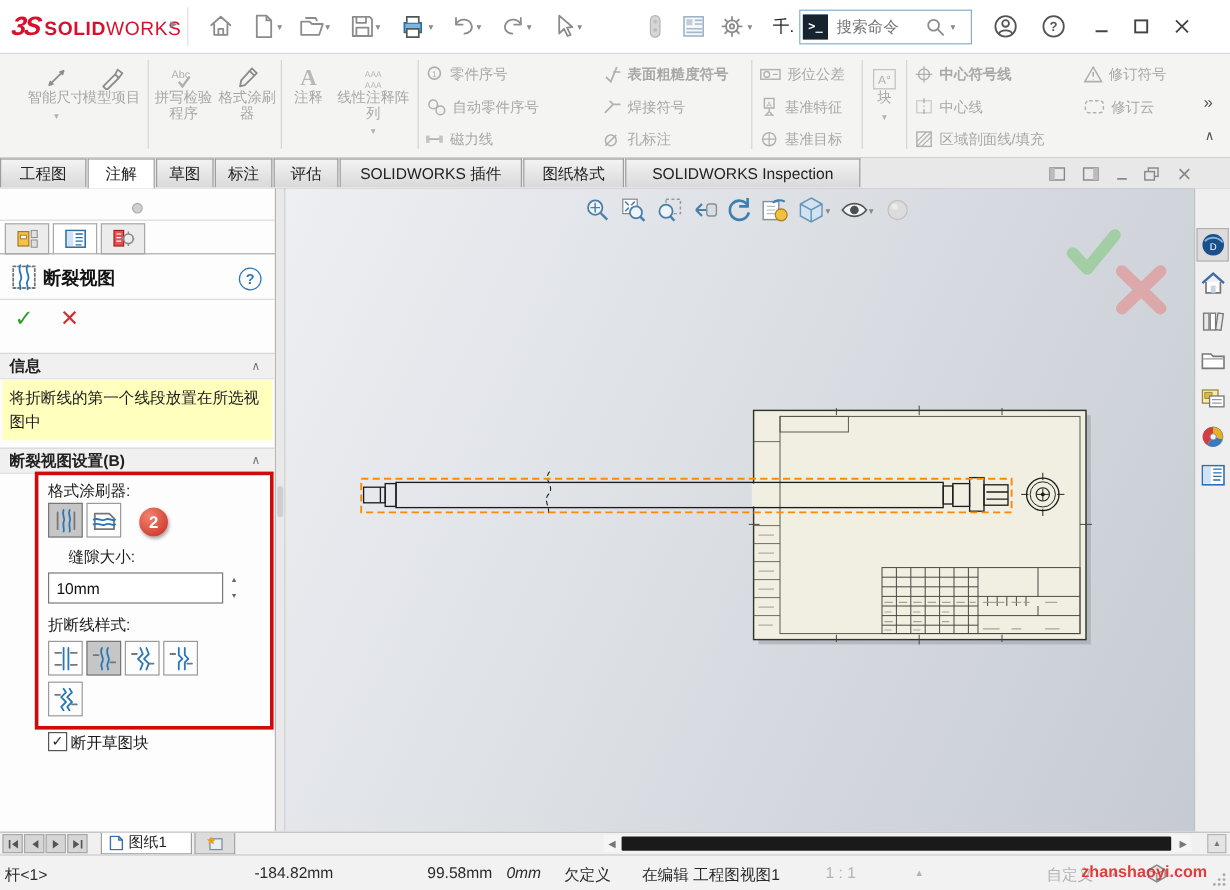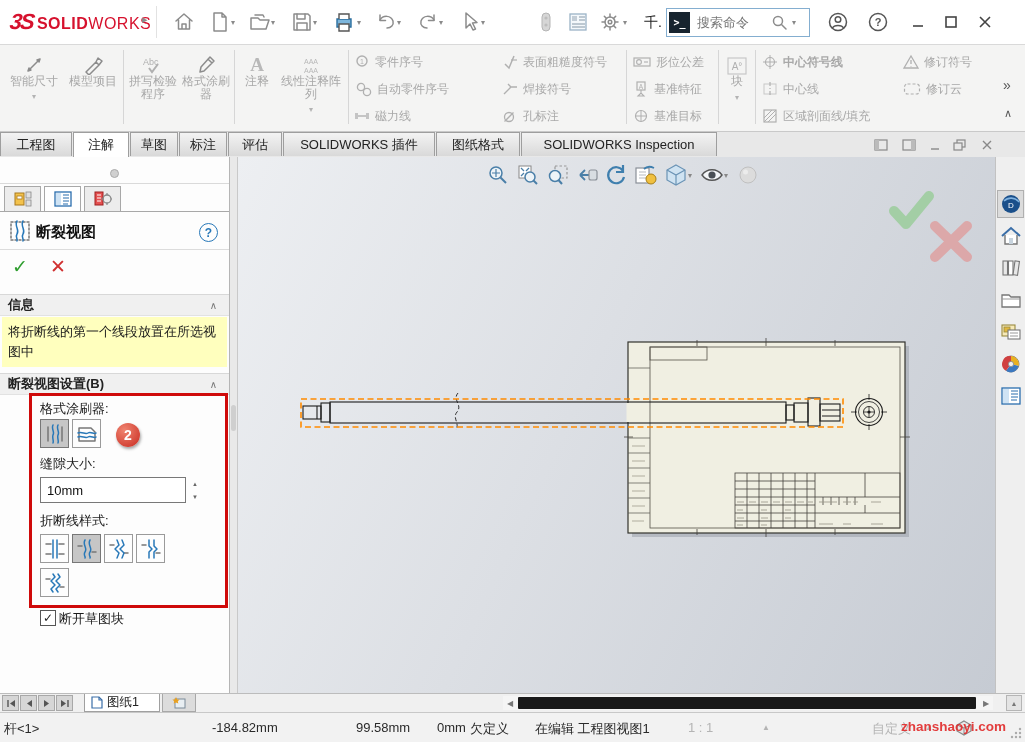--- a/index.html
+++ b/index.html
@@ -214,21 +214,21 @@
         </svg>
     </div>
     <div class="winbtn" style="left:972px;">
       <svg width="14" height="14" viewBox="0 0 14 14">
           <path d="M2 2 L12 12 M12 2 L2 12" stroke="#444" stroke-width="1.6"></path>
         </svg>
     </div>
   </div>
 
   <div class="ribbon">
-    <div class="rlarge" style="left:4px;width:60px;">
+    <div class="rlarge" style="left:17px;width:60px;">
       <div class="ric">
           <svg class="ico" width="20" height="20" viewBox="0 0 20 20">
             <path d="M4 16 L16 4 M4 16 L7 15 M4 16 L5 13 M16 4 L13 5 M16 4 L15 7"></path>
           </svg>
         </div>
       <div>智能尺寸</div>
       <div class="rgly" style="margin-top:2px;">▾</div>
     </div>
     <div class="rlarge" style="left:66px;width:54px;">
       <div class="ric">
@@ -293,21 +293,21 @@
     </div>
     <div class="rsmall" style="left:354px;top:59px;">
       <svg width="16" height="16" viewBox="0 0 16 16">
           <path d="M2 8 H14" stroke="#b0b0b0" stroke-width="1.4"></path>
           <rect x="1" y="5" width="3" height="6" fill="#c4c4c4"></rect>
           <rect x="12" y="5" width="3" height="6" fill="#c4c4c4"></rect>
         </svg>
       <span>磁力线</span>
     </div>
 
-    <div class="rsmall" style="left:502px;top:5px;">
+    <div class="rsmall" style="left:502px;top:5px;font-weight:bold;">
       <svg width="16" height="16" viewBox="0 0 16 16">
           <path d="M3 10 L7 14 L12 2" stroke="#b0b0b0" fill="none" stroke-width="1.5"></path>
           <path d="M9 6 H15" stroke="#b0b0b0" stroke-width="1.2"></path>
         </svg>
       <span>表面粗糙度符号</span>
     </div>
     <div class="rsmall" style="left:502px;top:32px;">
       <svg width="16" height="16" viewBox="0 0 16 16">
           <path d="M2 13 L9 6 H15 M9 6 L6 3" stroke="#b0b0b0" fill="none" stroke-width="1.4"></path>
         </svg>
@@ -523,21 +523,21 @@
         </svg>
     </div>
     <div class="pbtn" style="left:72px;top:262px;">
       <svg class="pico" width="20" height="20" viewBox="0 0 20 20">
           <path class="gray" d="M2 4 H14 L18 8 V17 H2 Z"></path>
           <path d="M1 9 C5 7 8 11 11 9 C14 7 17 11 19 9"></path>
           <path d="M1 13 C5 11 8 15 11 13 C14 11 17 15 19 13"></path>
         </svg>
     </div>
 
-    <div class="plabel" style="left:40px;top:298px;">缝隙大小:</div>
+    <div class="plabel" style="left:57px;top:298px;">缝隙大小:</div>
     <input class="gapinput" value="10mm" style="">
     <div class="spin">
       <div>▲</div>
       <div>▼</div>
     </div>
 
     <div class="plabel" style="left:40px;top:355px;">折断线样式:</div>
     <div class="pbtn" style="left:40px;top:377px;">
       <svg class="pico" width="20" height="20" viewBox="0 0 20 20">
           <path class="gray" d="M1 5 H6 M1 15 H6 M14 5 H19 M14 15 H19"></path>
@@ -796,21 +796,21 @@
       <div class="hs-thumb"></div>
       <div class="hs-arrow" style="left:476px;">▶</div>
     </div>
     <div class="upbox">▲</div>
   </div>
 
   <div class="statusbar">
     <div class="st" style="left:4px;">杆&lt;1&gt;</div>
     <div class="st" style="left:212px;">-184.82mm</div>
     <div class="st" style="left:356px;">99.58mm</div>
-    <div class="st" style="left:437px;">0mm</div>
+    <div class="st" style="left:422px;font-style:italic;">0mm</div>
     <div class="st" style="left:470px;">欠定义</div>
     <div class="st" style="left:535px;">在编辑 工程图视图1</div>
     <div class="st dim" style="left:688px;">1 : 1</div>
     <div class="st dim" style="left:762px;top:10px;font-size:8px;">▲</div>
     <div class="st dim" style="left:872px;">自定义</div>
     <div class="st dim" style="left:925px;top:10px;font-size:8px;">▲</div>
     <div class="wm-corner">zhanshaoyi.com</div>
     <div class="abs" style="left:955px;top:6px;">
       <svg width="18" height="18" viewBox="0 0 18 18">
           <path d="M9 2 L16 6 V12 L9 16 L2 12 V6 Z" fill="#e8e8e8" stroke="#888" stroke-width="1.2"></path>

